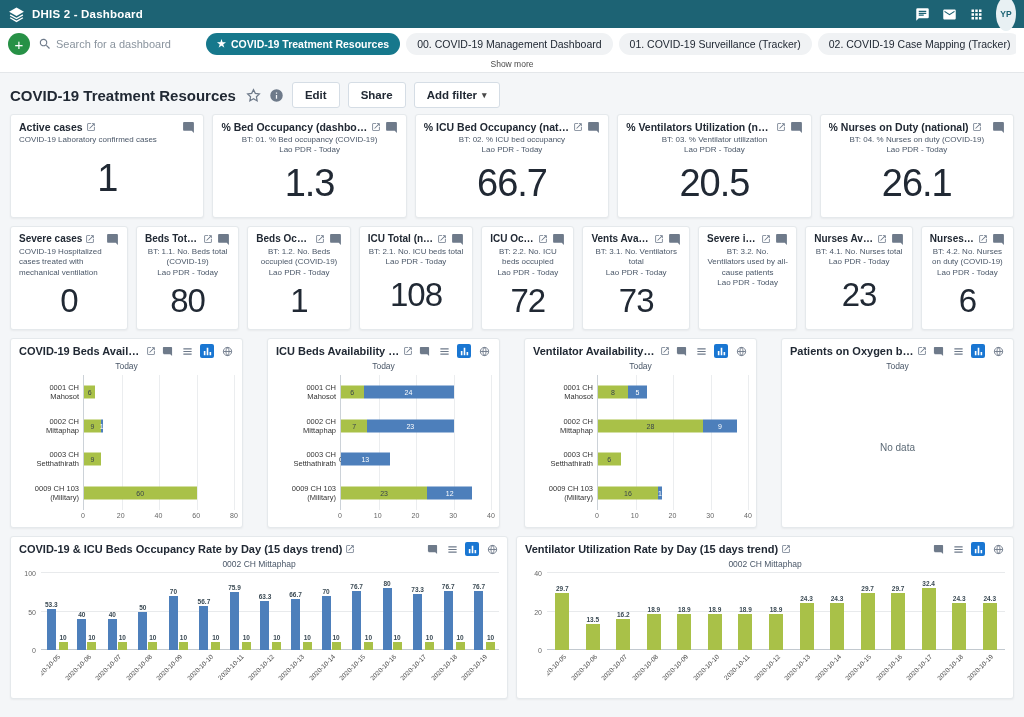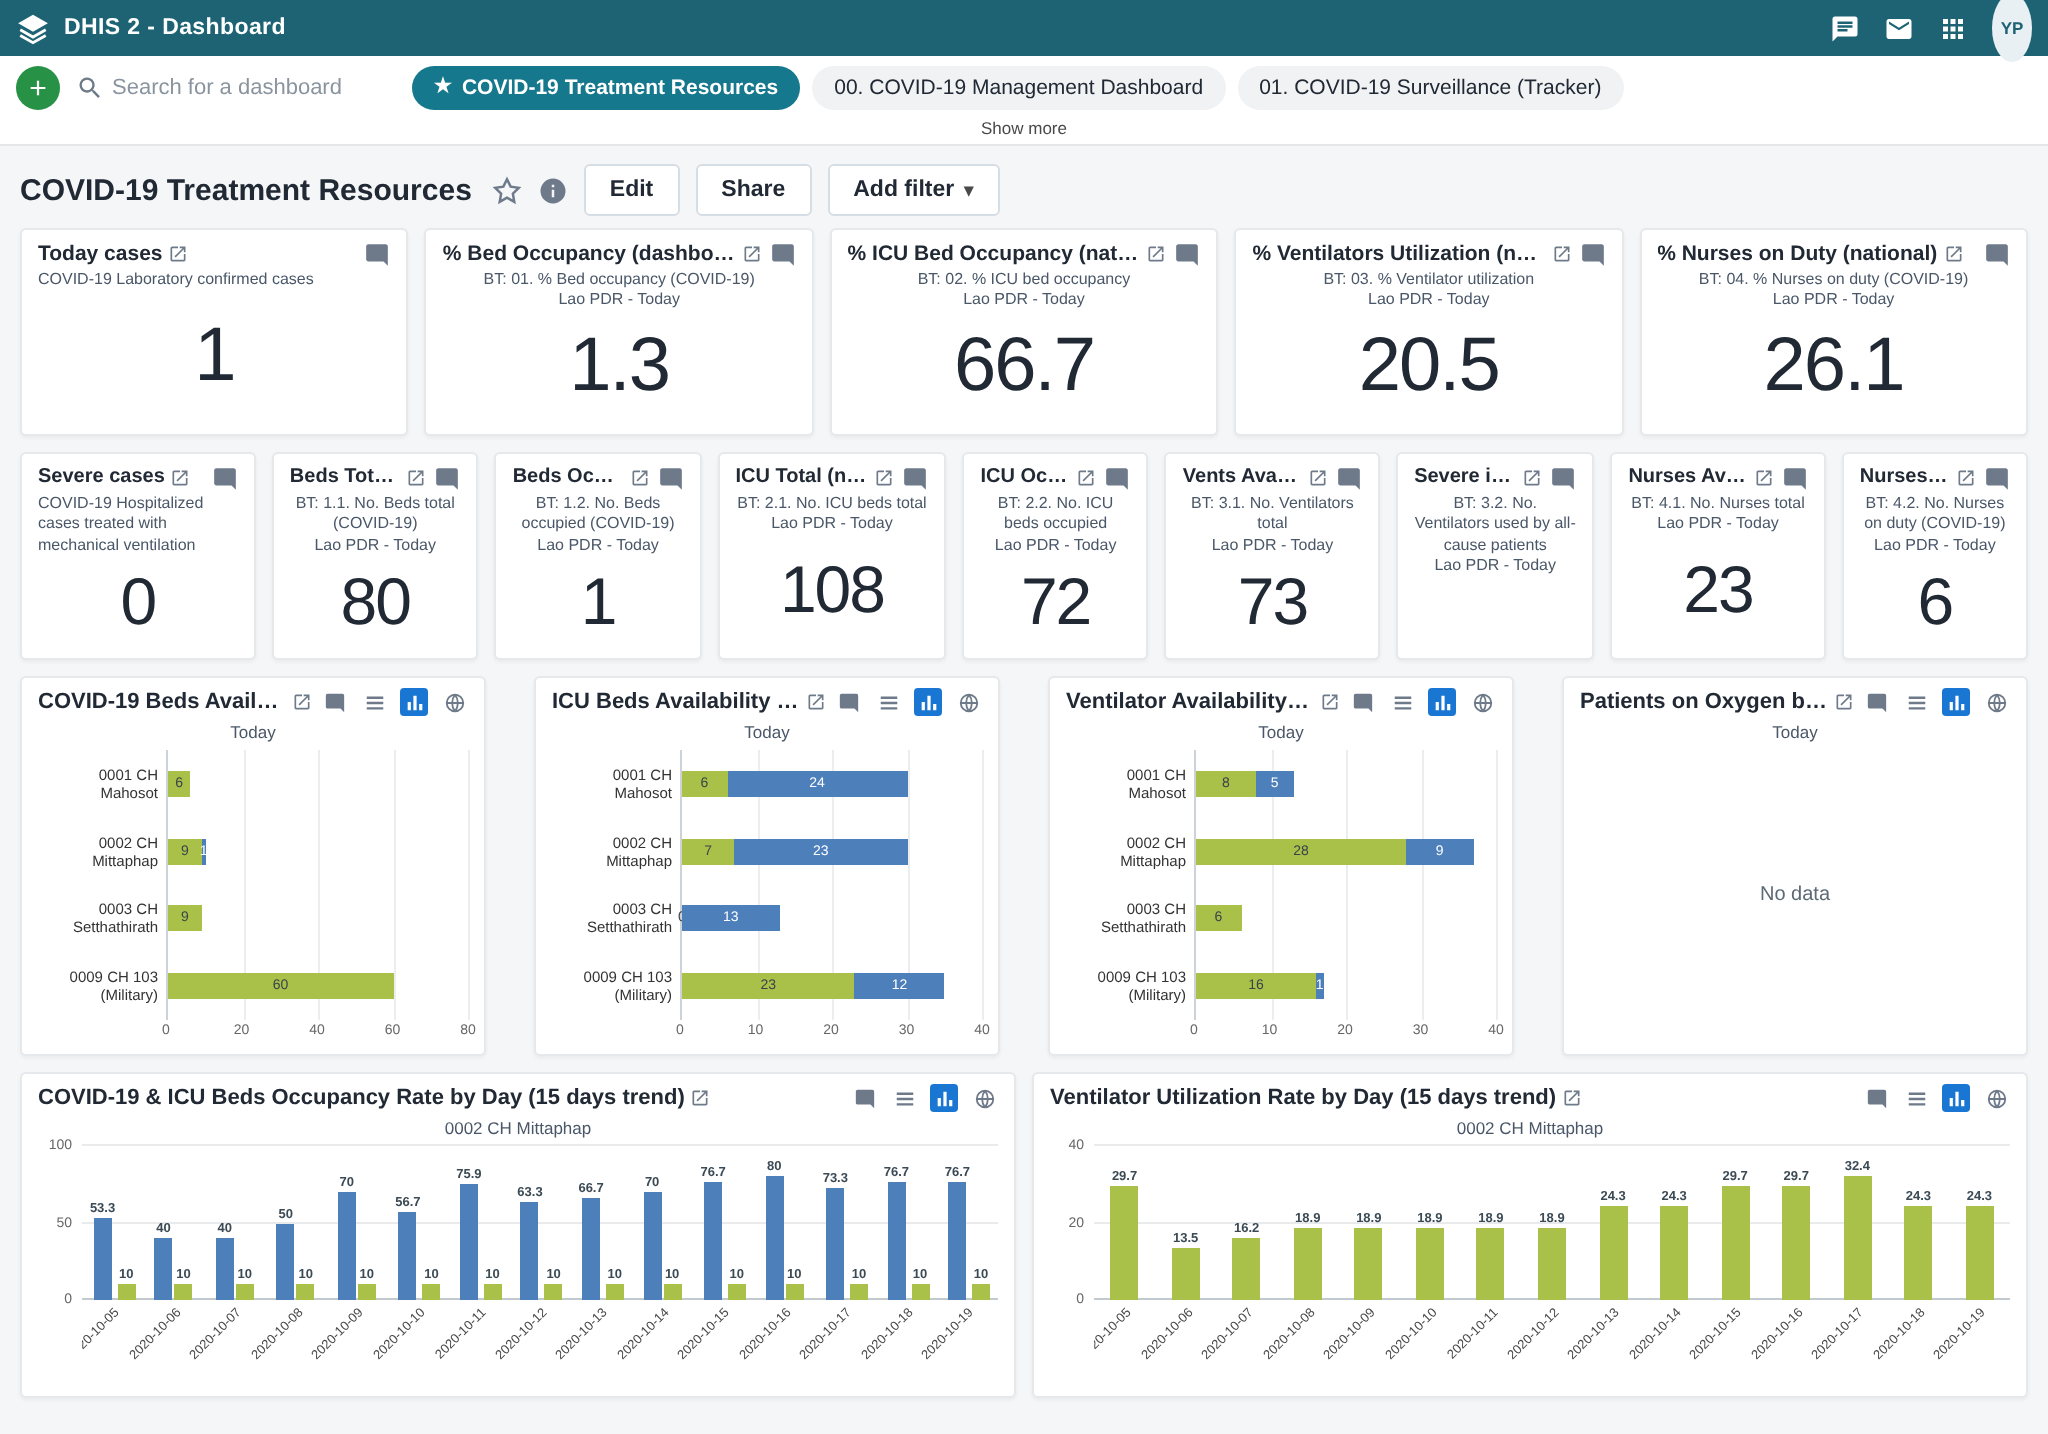--- a/index.html
+++ b/index.html
@@ -169,20 +169,23 @@
           <div class="chip chip-selected">
             <span class="chip-star">★</span>
             <span class="chip-label">COVID-19 Treatment Resources</span>
           </div>
           <div class="chip">
             <span class="chip-label">00. COVID-19 Management Dashboard</span>
           </div>
           <div class="chip">
             <span class="chip-label">01. COVID-19 Surveillance (Tracker)</span>
           </div>
+          <div class="chip">
+            <span class="chip-label">02. COVID-19 Case Mapping (Tracker)</span>
+          </div>
         </div>
     </div>
     <div class="show-more">Show more</div>
   </div>
 
   <div class="titlebar">
     <h1 class="page-title">COVID-19 Treatment Resources</h1>
     <span class="icn tb2-icon">
       <svg viewBox="0 0 24 24" fill="none" stroke="currentColor" stroke-width="2">
           <path d="M12 17.3 6.2 20.6l1.1-6.5-4.7-4.6 6.5-1L12 2.6l2.9 5.9 6.5 1-4.7 4.6 1.1 6.5z"></path>
@@ -203,21 +206,21 @@
       <span>Add filter</span>
       <span class="caret">▾</span>
     </button>
   </div>
 
   <main class="content">
     <div class="row1" id="kpi-row-1">
         <div class="card kpi">
           <div class="kpi-head">
             <div class="kpi-title-wrap">
-              <span class="kpi-title">Today cases</span>
+              <span class="kpi-title">Active cases</span>
               <span class="icn i-launch">
                 <svg viewBox="0 0 24 24">
                   <path fill="currentColor" d="M19 19H5V5h7V3H5c-1.1 0-2 .9-2 2v14c0 1.1.9 2 2 2h14c1.1 0 2-.9 2-2v-7h-2v7zM14 3v2h3.59l-9.83 9.83 1.41 1.41L19 6.41V10h2V3h-7z"></path>
                 </svg>
               </span>
             </div>
             <span class="icn i-comment">
               <svg viewBox="0 0 24 24">
                 <path fill="currentColor" d="M21.99 4c0-1.1-.89-2-1.99-2H4c-1.1 0-2 .9-2 2v12c0 1.1.9 2 2 2h14l4 4-.01-18z"></path>
               </svg>

